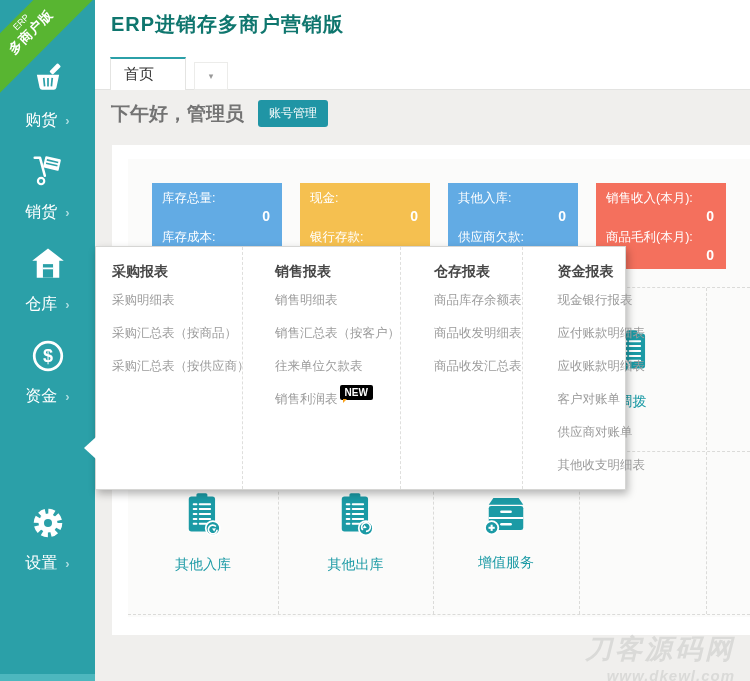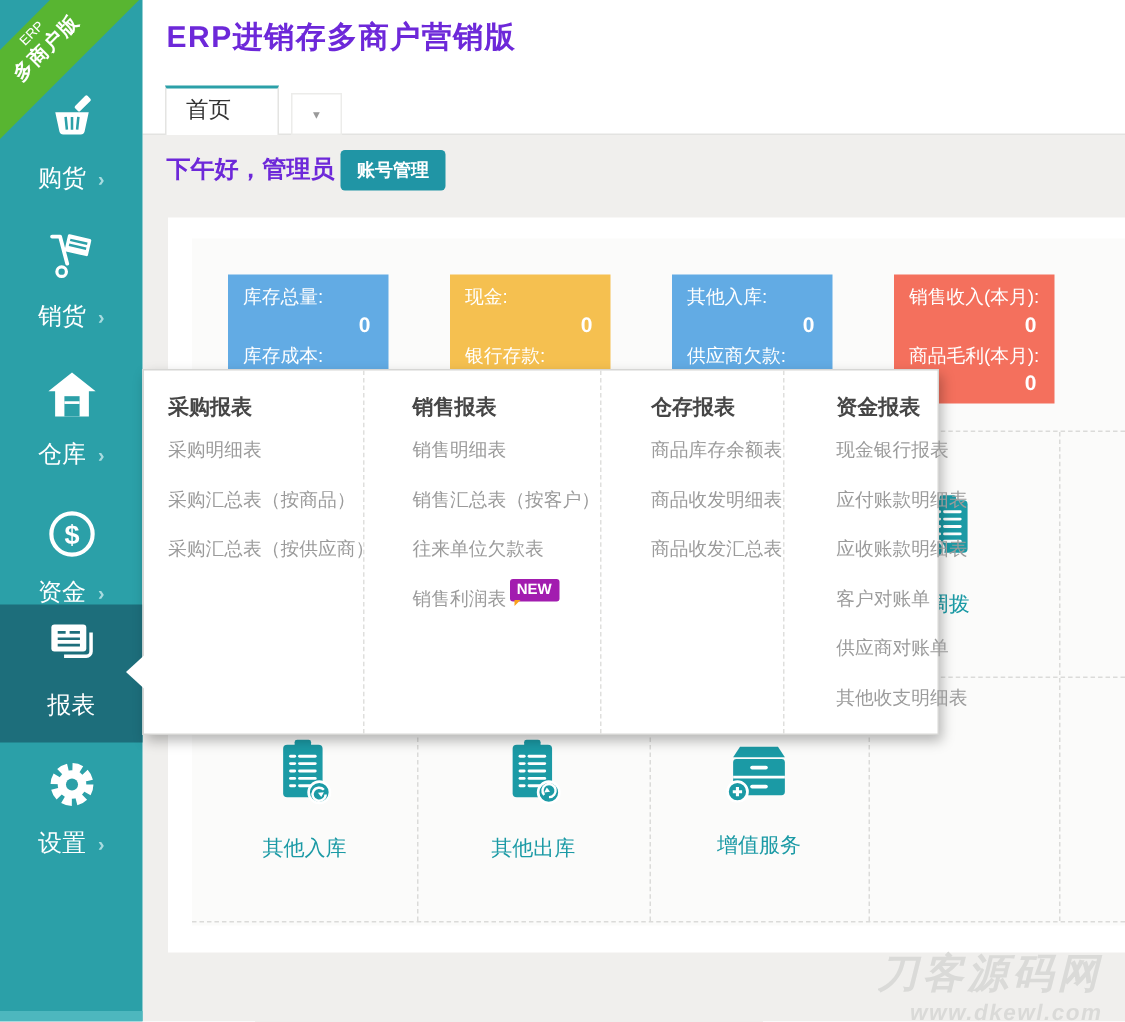--- a/index.html
+++ b/index.html
@@ -15,39 +15,39 @@
   .ribbon-label{font-size:13px;font-weight:bold;line-height:15px;letter-spacing:1px;}
   .side-item{position:absolute;left:0;width:95px;height:92px;text-align:center;cursor:pointer;}
   .side-item.active{background:#1D6E7B;}
   .si-0{top:52px;}.si-1{top:144px;}.si-2{top:236px;}.si-3{top:328px;}.si-4{top:403px;}.si-5{top:495px;}
   .side-icon{display:block;height:44px;padding-top:10px;}
   .side-row{display:block;margin-top:4px;color:#fff;font-size:16px;line-height:20px;}
   .side-chevron{color:#A9DCE0;font-size:13px;margin-left:8px;font-weight:bold;}
 
   
   .header{position:absolute;left:95px;top:0;width:655px;height:55px;background:#fff;}
-  .app-title{position:absolute;left:16px;top:11px;font-size:20px;font-weight:bold;color:#6d28d9;letter-spacing:1px;white-space:nowrap;}
+  .app-title{position:absolute;left:16px;top:11px;font-size:20px;font-weight:bold;color:#0f766e;letter-spacing:1px;white-space:nowrap;}
   .tabbar{position:absolute;left:95px;top:55px;width:655px;height:35px;background:#fff;border-bottom:1px solid #E3E3E1;box-sizing:border-box;}
   .tab-home{position:absolute;left:15px;top:2px;width:76px;height:34px;box-sizing:border-box;background:#fff;
             border:1px solid #E4E4E2;border-bottom:none;border-top:2px solid #2BA0A8;
             font-size:15px;color:#333;line-height:29px;padding-left:13px;cursor:pointer;}
   .tab-caret{position:absolute;left:99px;top:7px;width:34px;height:28px;box-sizing:border-box;background:#fff;
              border:1px solid #ECECEA;color:#999;font-size:9px;line-height:26px;text-align:center;cursor:pointer;}
 
   
   .content{position:absolute;left:95px;top:90px;width:655px;height:591px;background:#F0EFED;}
   .greeting{position:absolute;left:16px;top:10px;display:flex;align-items:center;}
-  .greet-text{font-size:16px;font-weight:bold;color:#6d28d9;}
-  .account-btn{margin-left:4px;background:#2095A5;color:#fff;border:none;font-size:12px;
-               padding:5px 11px;border-radius:3px;cursor:pointer;font-family:inherit;font-weight:bold;}
+  .greet-text{font-size:19px;font-weight:bold;color:#737373;}
+  .account-btn{margin-left:14px;background:#2095A5;color:#fff;border:none;font-size:12px;
+               padding:5px 11px;border-radius:3px;cursor:pointer;font-family:inherit;}
   .outer-panel{position:absolute;left:17px;top:55px;width:650px;height:490px;background:#fff;}
   .inner-panel{position:absolute;left:33px;top:69px;width:640px;height:458px;background:#FBFBFA;}
 
   
-  .card{position:absolute;top:93px;width:107px;height:86px;color:#fff;box-sizing:border-box;padding:7px 10px;}
+  .card{position:absolute;top:93px;width:130px;height:86px;color:#fff;box-sizing:border-box;padding:7px 10px;}
   .card.c1{left:57px;background:#62ABE4;}
   .card.c2{left:205px;background:#F5C050;}
   .card.c3{left:353px;background:#62ABE4;}
   .card.c4{left:501px;background:#F4705D;}
   .stat-label{font-size:12.5px;line-height:16px;white-space:nowrap;}
   .stat-value{font-size:14px;font-weight:bold;text-align:right;line-height:20px;padding-right:2px;}
   .stat + .stat{margin-top:3px;}
 
   
   .grid{position:absolute;left:33px;top:197px;width:622px;height:326px;
@@ -72,21 +72,21 @@
   
   .flyout{position:absolute;left:95px;top:246px;width:531px;height:244px;box-sizing:border-box;background:#fff;
           border:1px solid #D6D6D4;box-shadow:2px 4px 8px rgba(0,0,0,0.28);z-index:20;display:flex;gap:21px;}
   .fly-col{box-sizing:border-box;padding-top:8px;}
   .fc1{width:147px;padding-left:16px;border-right:1px dashed #DFDFDD;}
   .fc2{width:146px;padding-left:11px;border-right:1px dashed #DFDFDD;}
   .fc3{width:115px;padding-left:12px;border-right:1px dashed #DFDFDD;}
   .fc4{width:123px;padding-left:14px;}
   .fly-header{font-size:14px;font-weight:bold;color:#464646;margin:8px 0 3px;}
   .fly-item{font-size:12.5px;color:#9B9B9B;line-height:33px;white-space:nowrap;cursor:pointer;}
-  .new-badge{display:inline-block;position:relative;top:-7px;margin-left:2px;background:#a21caf;color:#fff;
+  .new-badge{display:inline-block;position:relative;top:-7px;margin-left:2px;background:#000000;color:#fff;
              font-size:10px;font-weight:bold;font-style:normal;padding:1px 5px;border-radius:2px;line-height:13px;}
   .new-badge::after{content:"";position:absolute;left:3px;bottom:-3px;width:0;height:0;
                     border-top:4px solid #F9A11B;border-right:4px solid transparent;}
   .flyout-arrow{position:absolute;left:84px;top:437px;width:0;height:0;z-index:21;
                 border-top:11px solid transparent;border-bottom:11px solid transparent;border-right:12px solid #fff;}
 </style>
 </head>
 <body>
 
 <div class="screen">
@@ -136,35 +136,20 @@
     <div class="side-item si-3">
       <span class="side-icon">
         <svg width="36" height="36" viewBox="0 0 34 34">
           <circle cx="17" cy="17" r="13" fill="none" stroke="#fff" stroke-width="2.6"></circle>
           <text x="17" y="23" text-anchor="middle" font-size="17" font-weight="bold" fill="#fff">$</text>
         </svg>
       </span>
       <span class="side-row"><span class="side-label">资金</span><span class="side-chevron">›</span></span>
     </div>
 
-    <div class="side-item si-4 active">
-      <span class="side-icon">
-        <svg width="36" height="32" viewBox="0 0 34 30">
-          <path d="M29 8 v12 a3 3 0 0 1 -3 3 H12" fill="none" stroke="#fff" stroke-width="2.2"></path>
-          <rect x="4" y="3" width="22" height="17" rx="2" fill="#fff"></rect>
-          <g stroke="#1D6E7B" stroke-width="1.7">
-            <line x1="8" y1="8" x2="13" y2="8"></line>
-              <line x1="15.5" y1="8" x2="22" y2="8"></line>
-            <line x1="8" y1="12" x2="22" y2="12"></line>
-              <line x1="8" y1="16" x2="22" y2="16"></line>
-          </g>
-        </svg>
-      </span>
-      <span class="side-row"><span class="side-label">报表</span></span>
-    </div>
 
     <div class="side-item si-5">
       <span class="side-icon">
         <svg width="36" height="36" viewBox="0 0 34 34">
           <circle cx="17" cy="17" r="10" fill="none" stroke="#fff" stroke-width="7" stroke-dasharray="5.2 2.65"></circle>
           <circle cx="17" cy="17" r="9" fill="#fff"></circle>
           <circle cx="17" cy="17" r="3.8" fill="#2BA0A8"></circle>
         </svg>
       </span>
       <span class="side-row"><span class="side-label">设置</span><span class="side-chevron">›</span></span>

